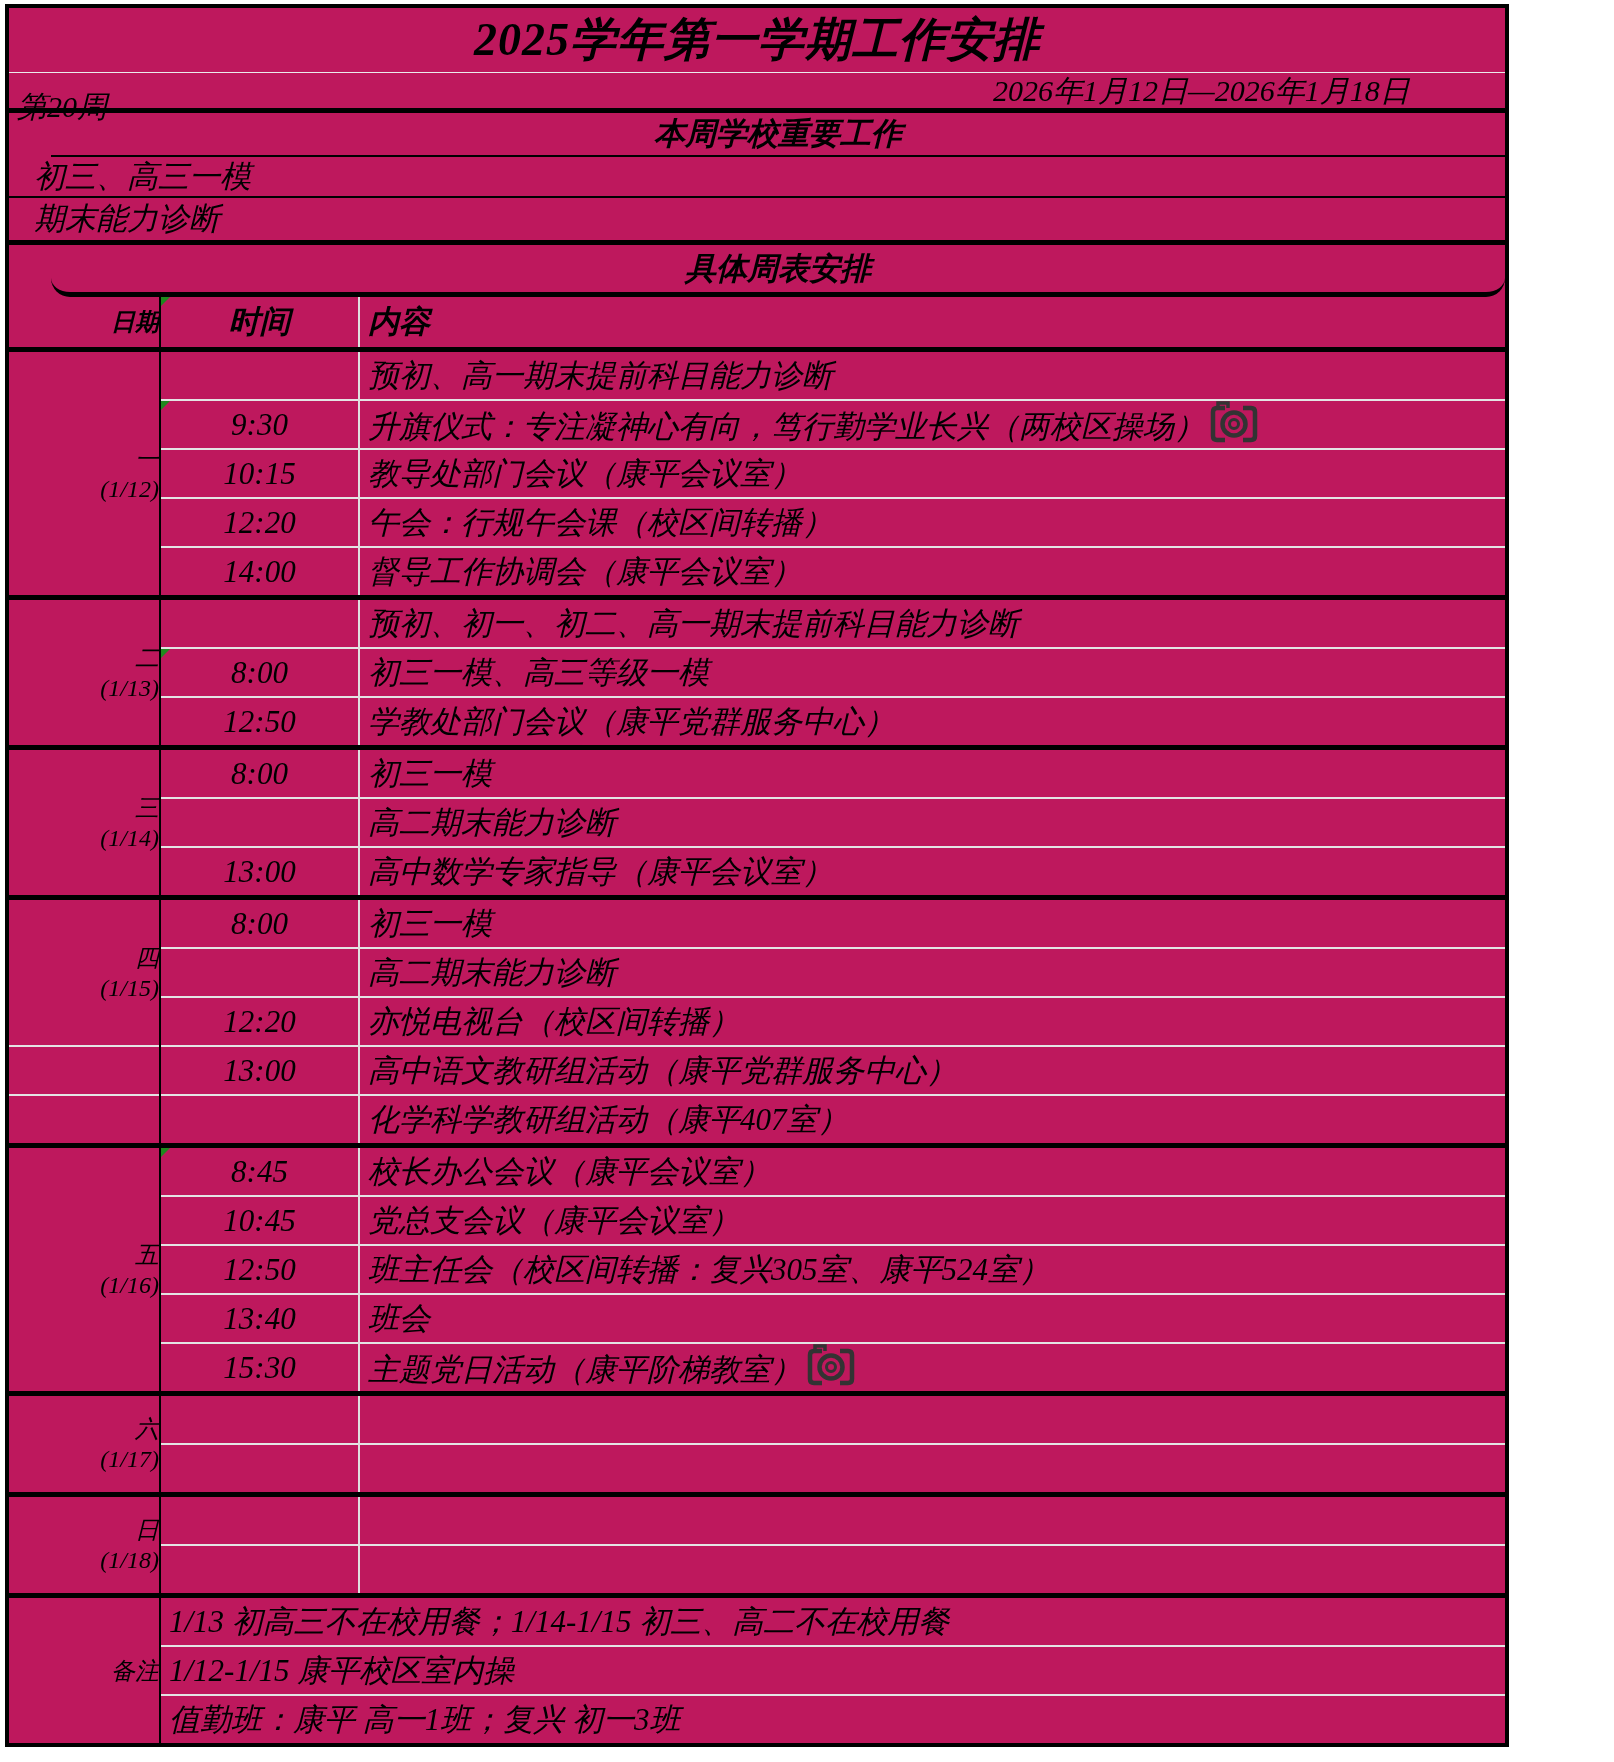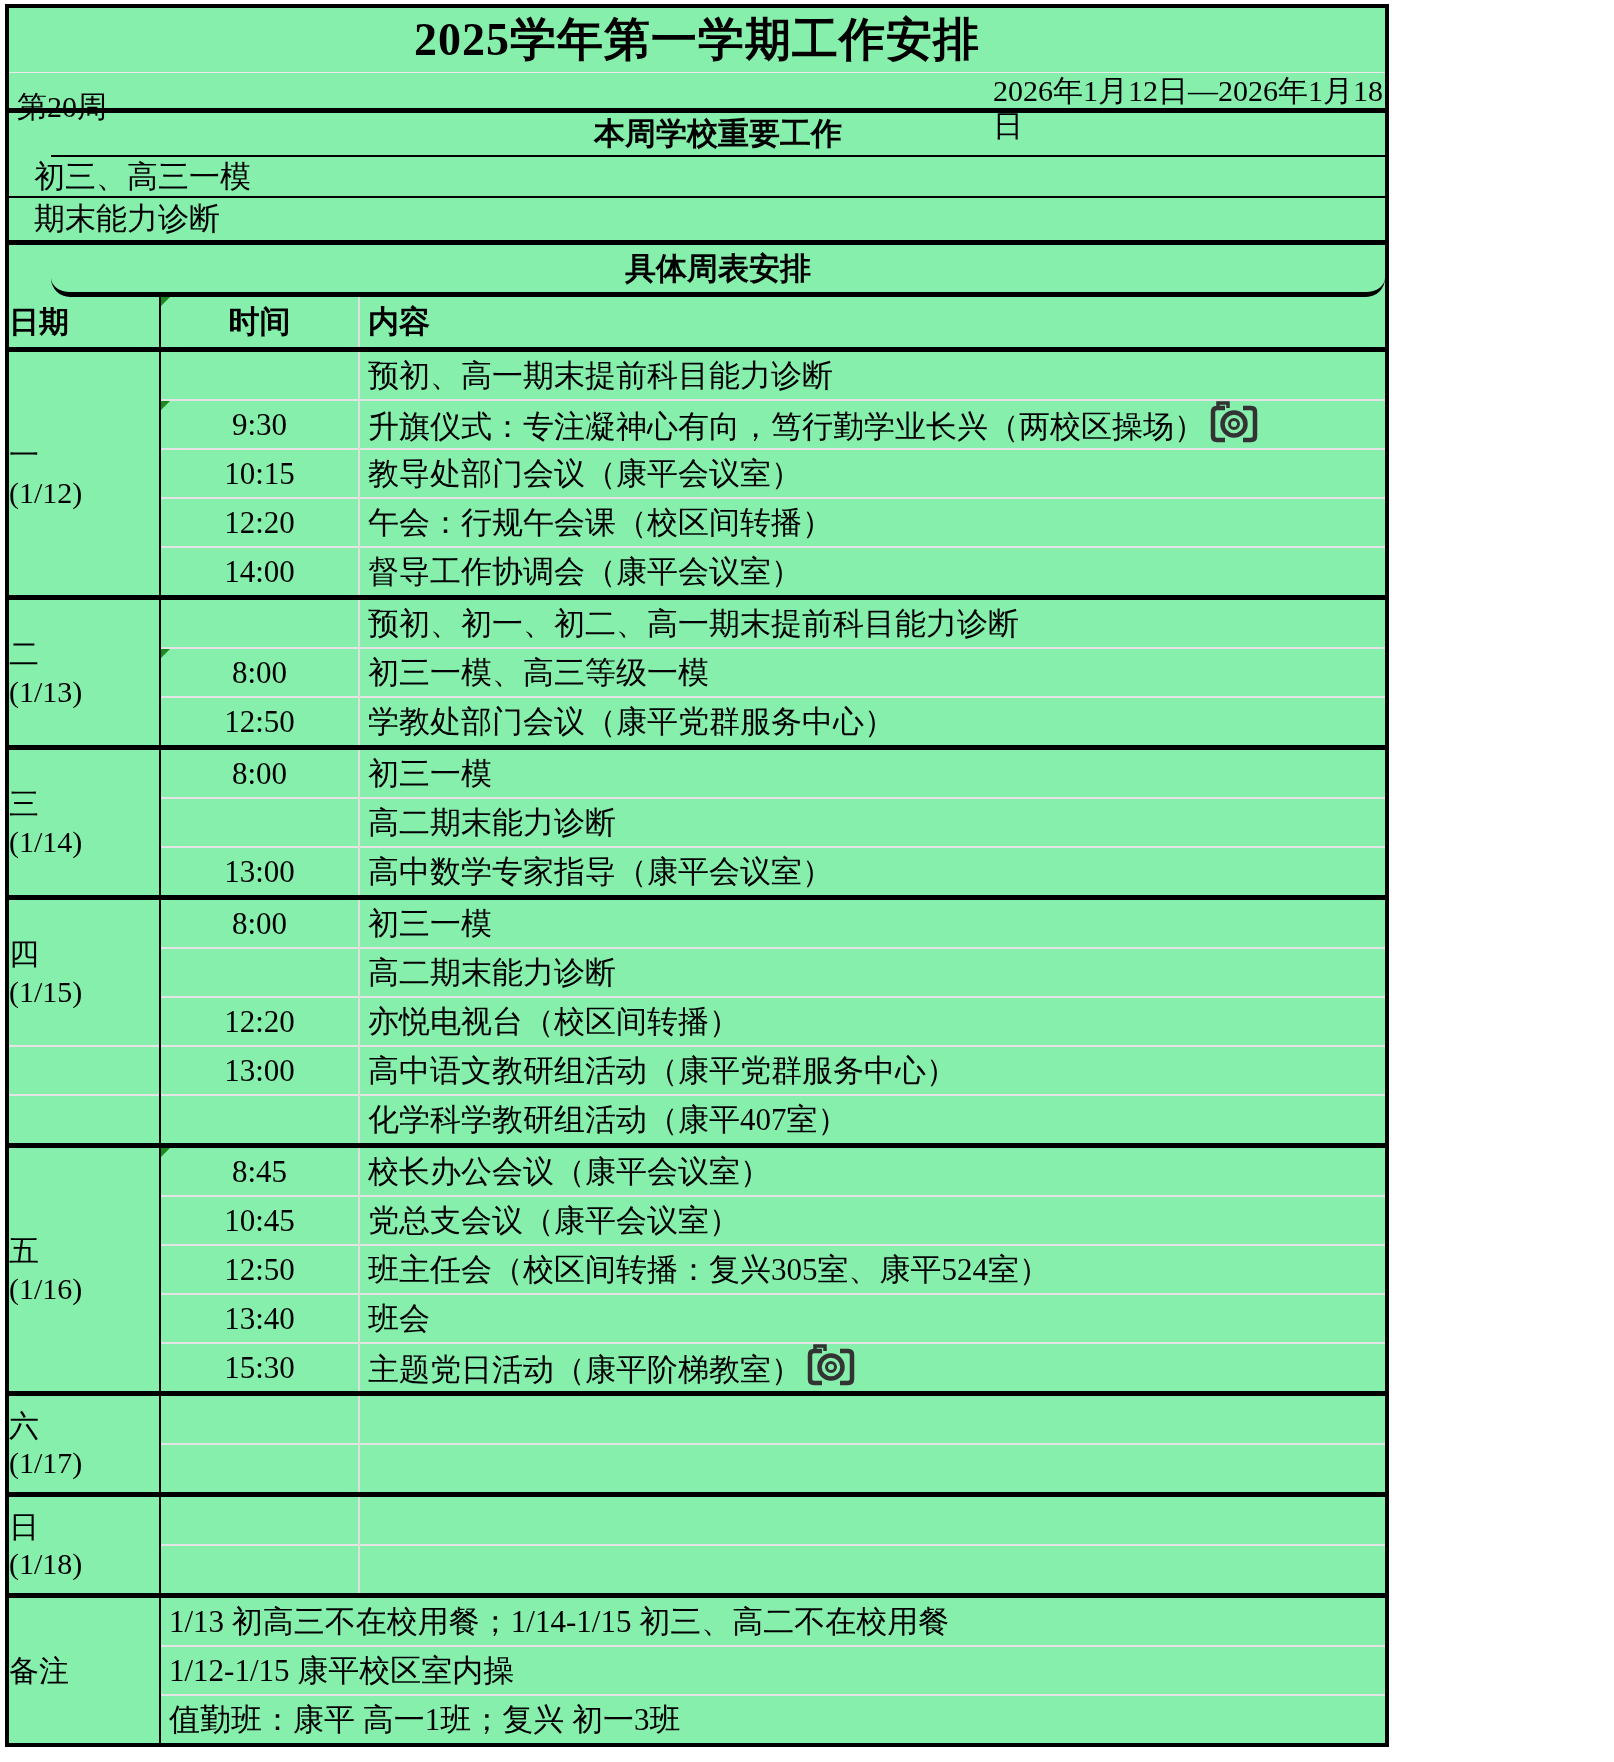--- a/index.html
+++ b/index.html
@@ -4,24 +4,25 @@
 <style>
   html,body{margin:0;padding:0;background:#fff;}
   body{
     width:1614px;
     font-family:"Liberation Serif","DejaVu Serif",serif;
     color:#000;
     -webkit-font-smoothing:antialiased;
   }
   .sheet{
     box-sizing:border-box;
-    width:1384px;
+    width:1504px;
     margin:4px 5px 4px 5px;
     border:4px solid #000;
-    background:#86efac;
+    background:#be185d;
+    font-style:italic;
   }
   
   .title-row{
     height:64px;
     display:flex;align-items:center;justify-content:center;
     font-size:46px;font-weight:bold;
     border-bottom:1px solid #ECECEC;
     letter-spacing:1px;
   }
   .week-row{
@@ -46,23 +47,23 @@
   
   table{width:100%;border-collapse:collapse;table-layout:fixed;}
   col.c1{width:151px;}
   col.c2{width:199px;}
   td{
     height:47px;padding:0;vertical-align:middle;
     position:relative;font-size:31px;
     overflow:hidden;white-space:nowrap;
   }
   td.d{
-    text-align:left;
+    text-align:right;
     border-right:2px solid #000;
-    font-size:30px;line-height:1.25;
+    font-size:24px;line-height:1.25;
   }
   td.t{
     text-align:center;
     border-right:2px solid #DFDFDF;
   }
   td.c{text-align:left;padding-left:8px;}
   tr.head td{font-weight:bold;border-bottom:5px solid #000;height:50px;}
   tr.grp td{border-top:5px solid #000;}
   tr.sep td{border-top:2px solid #E4E4E4;}
   

